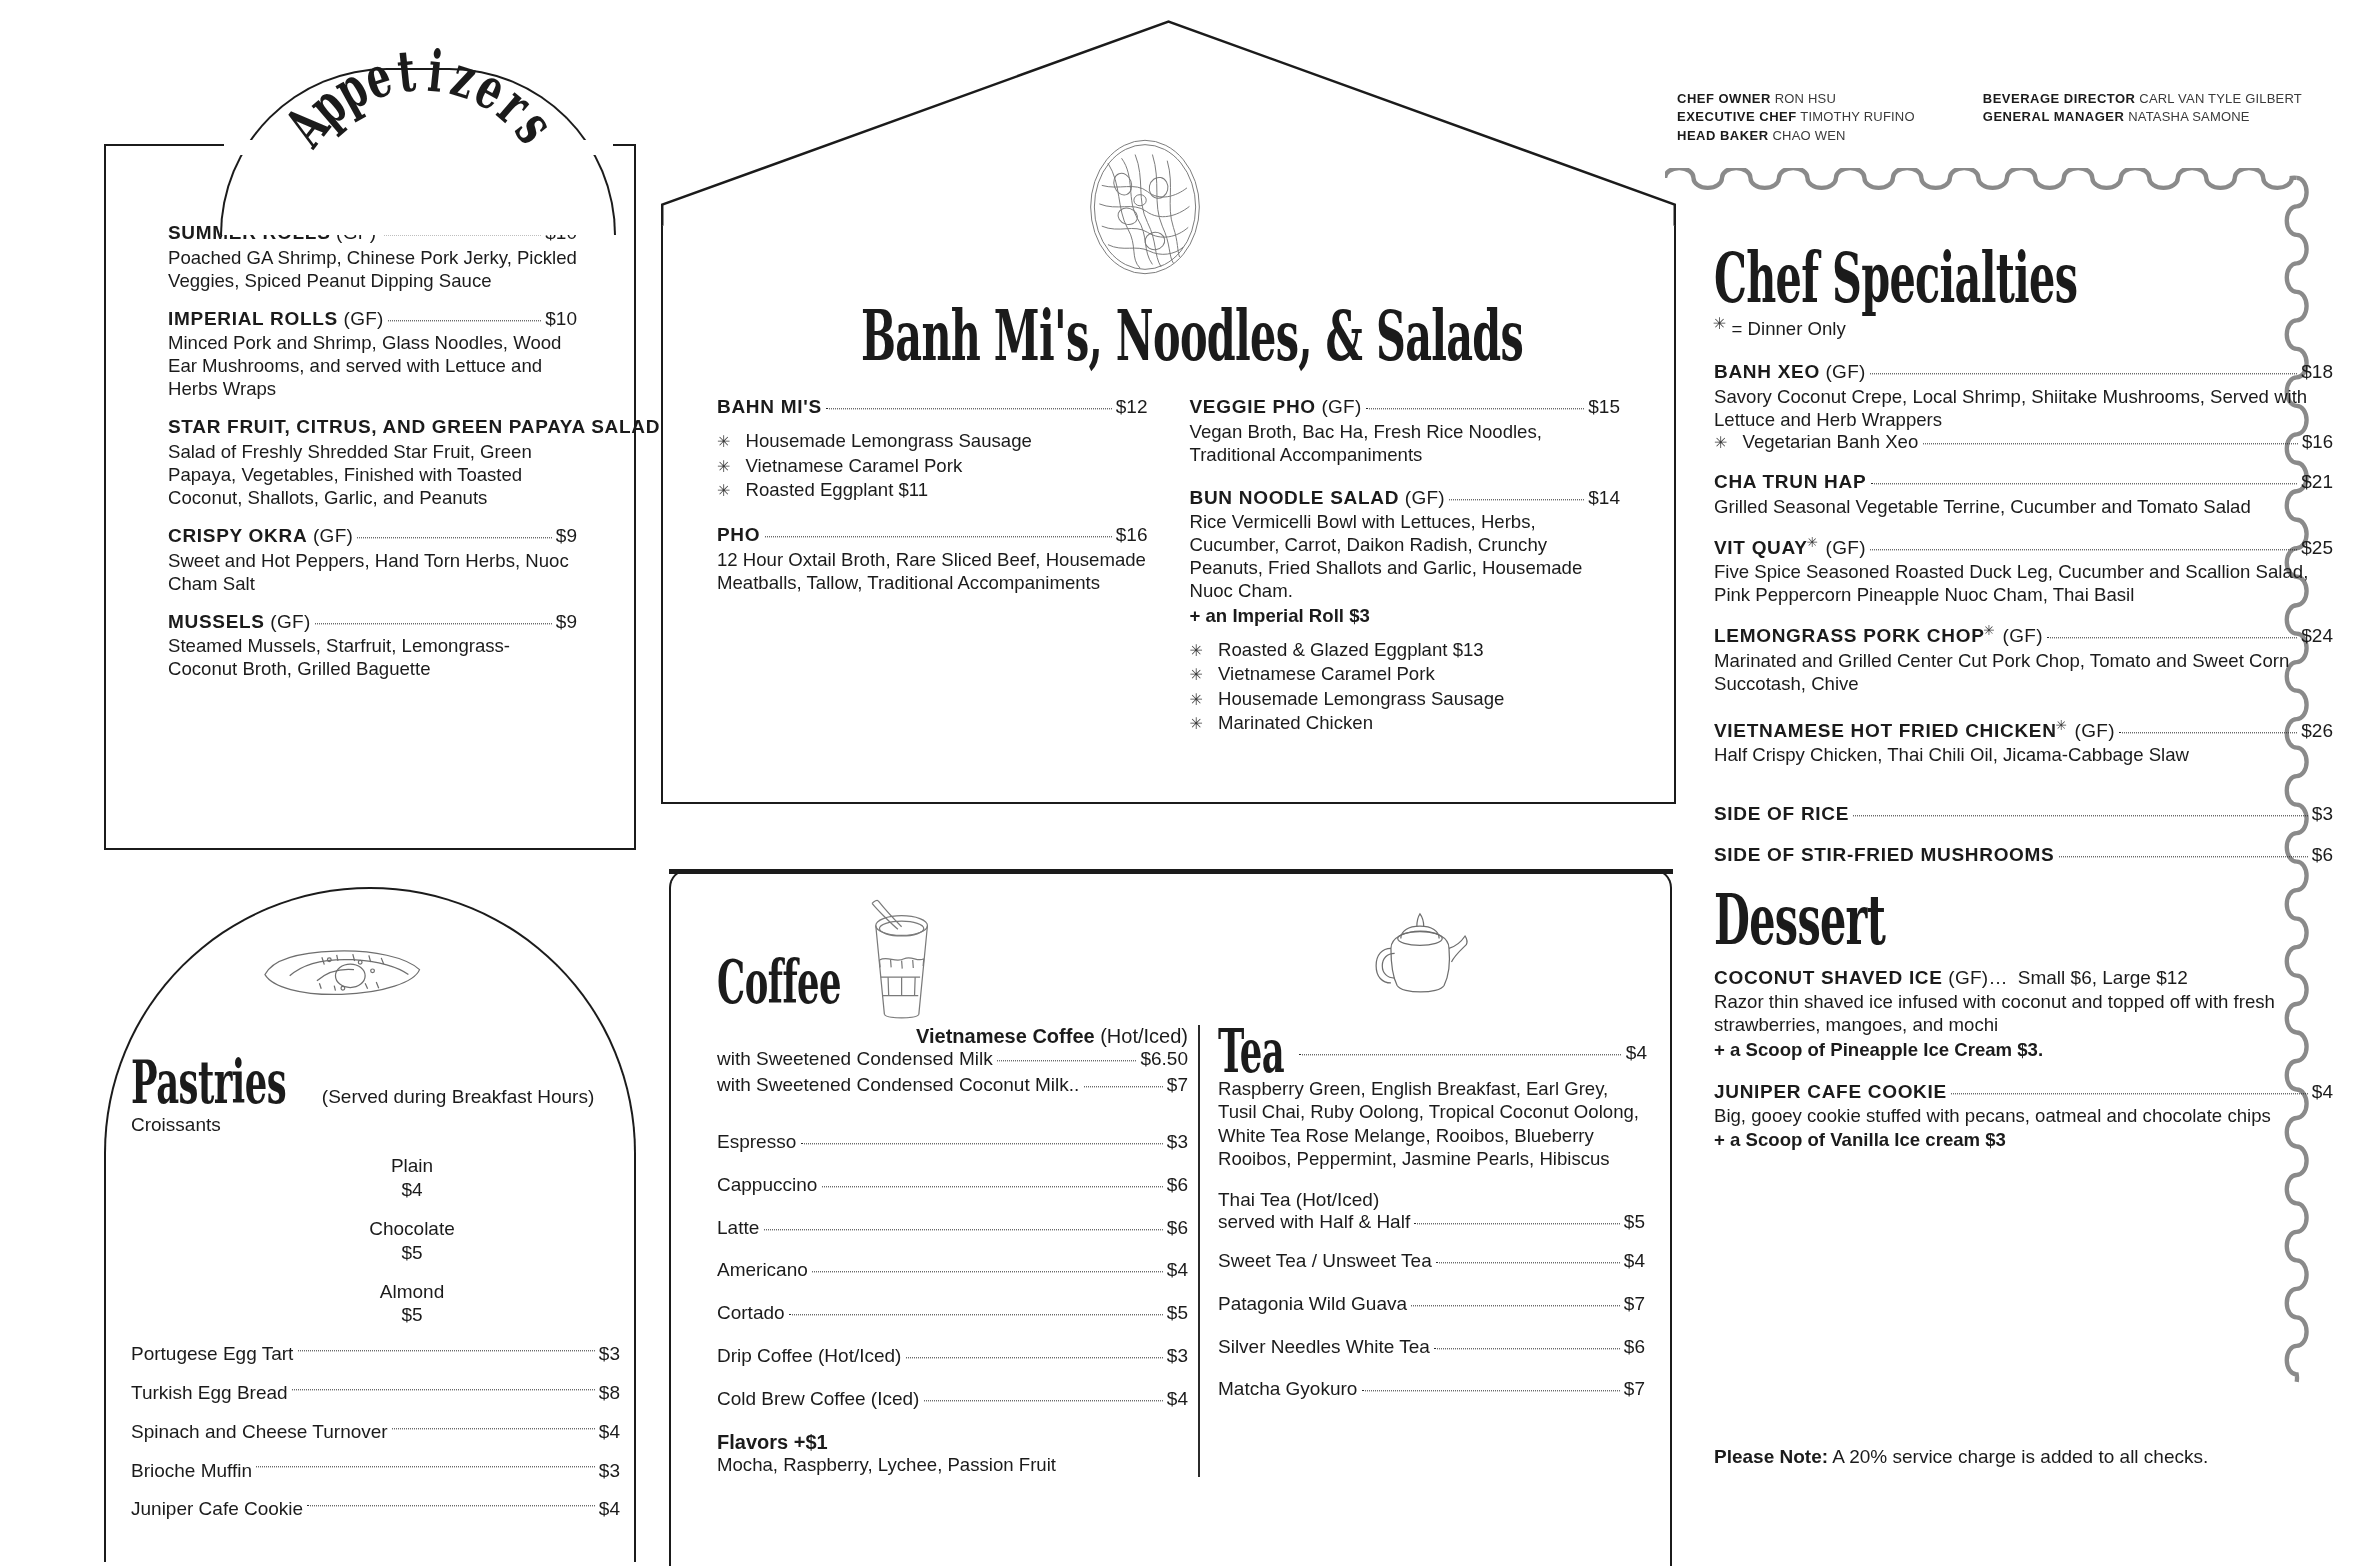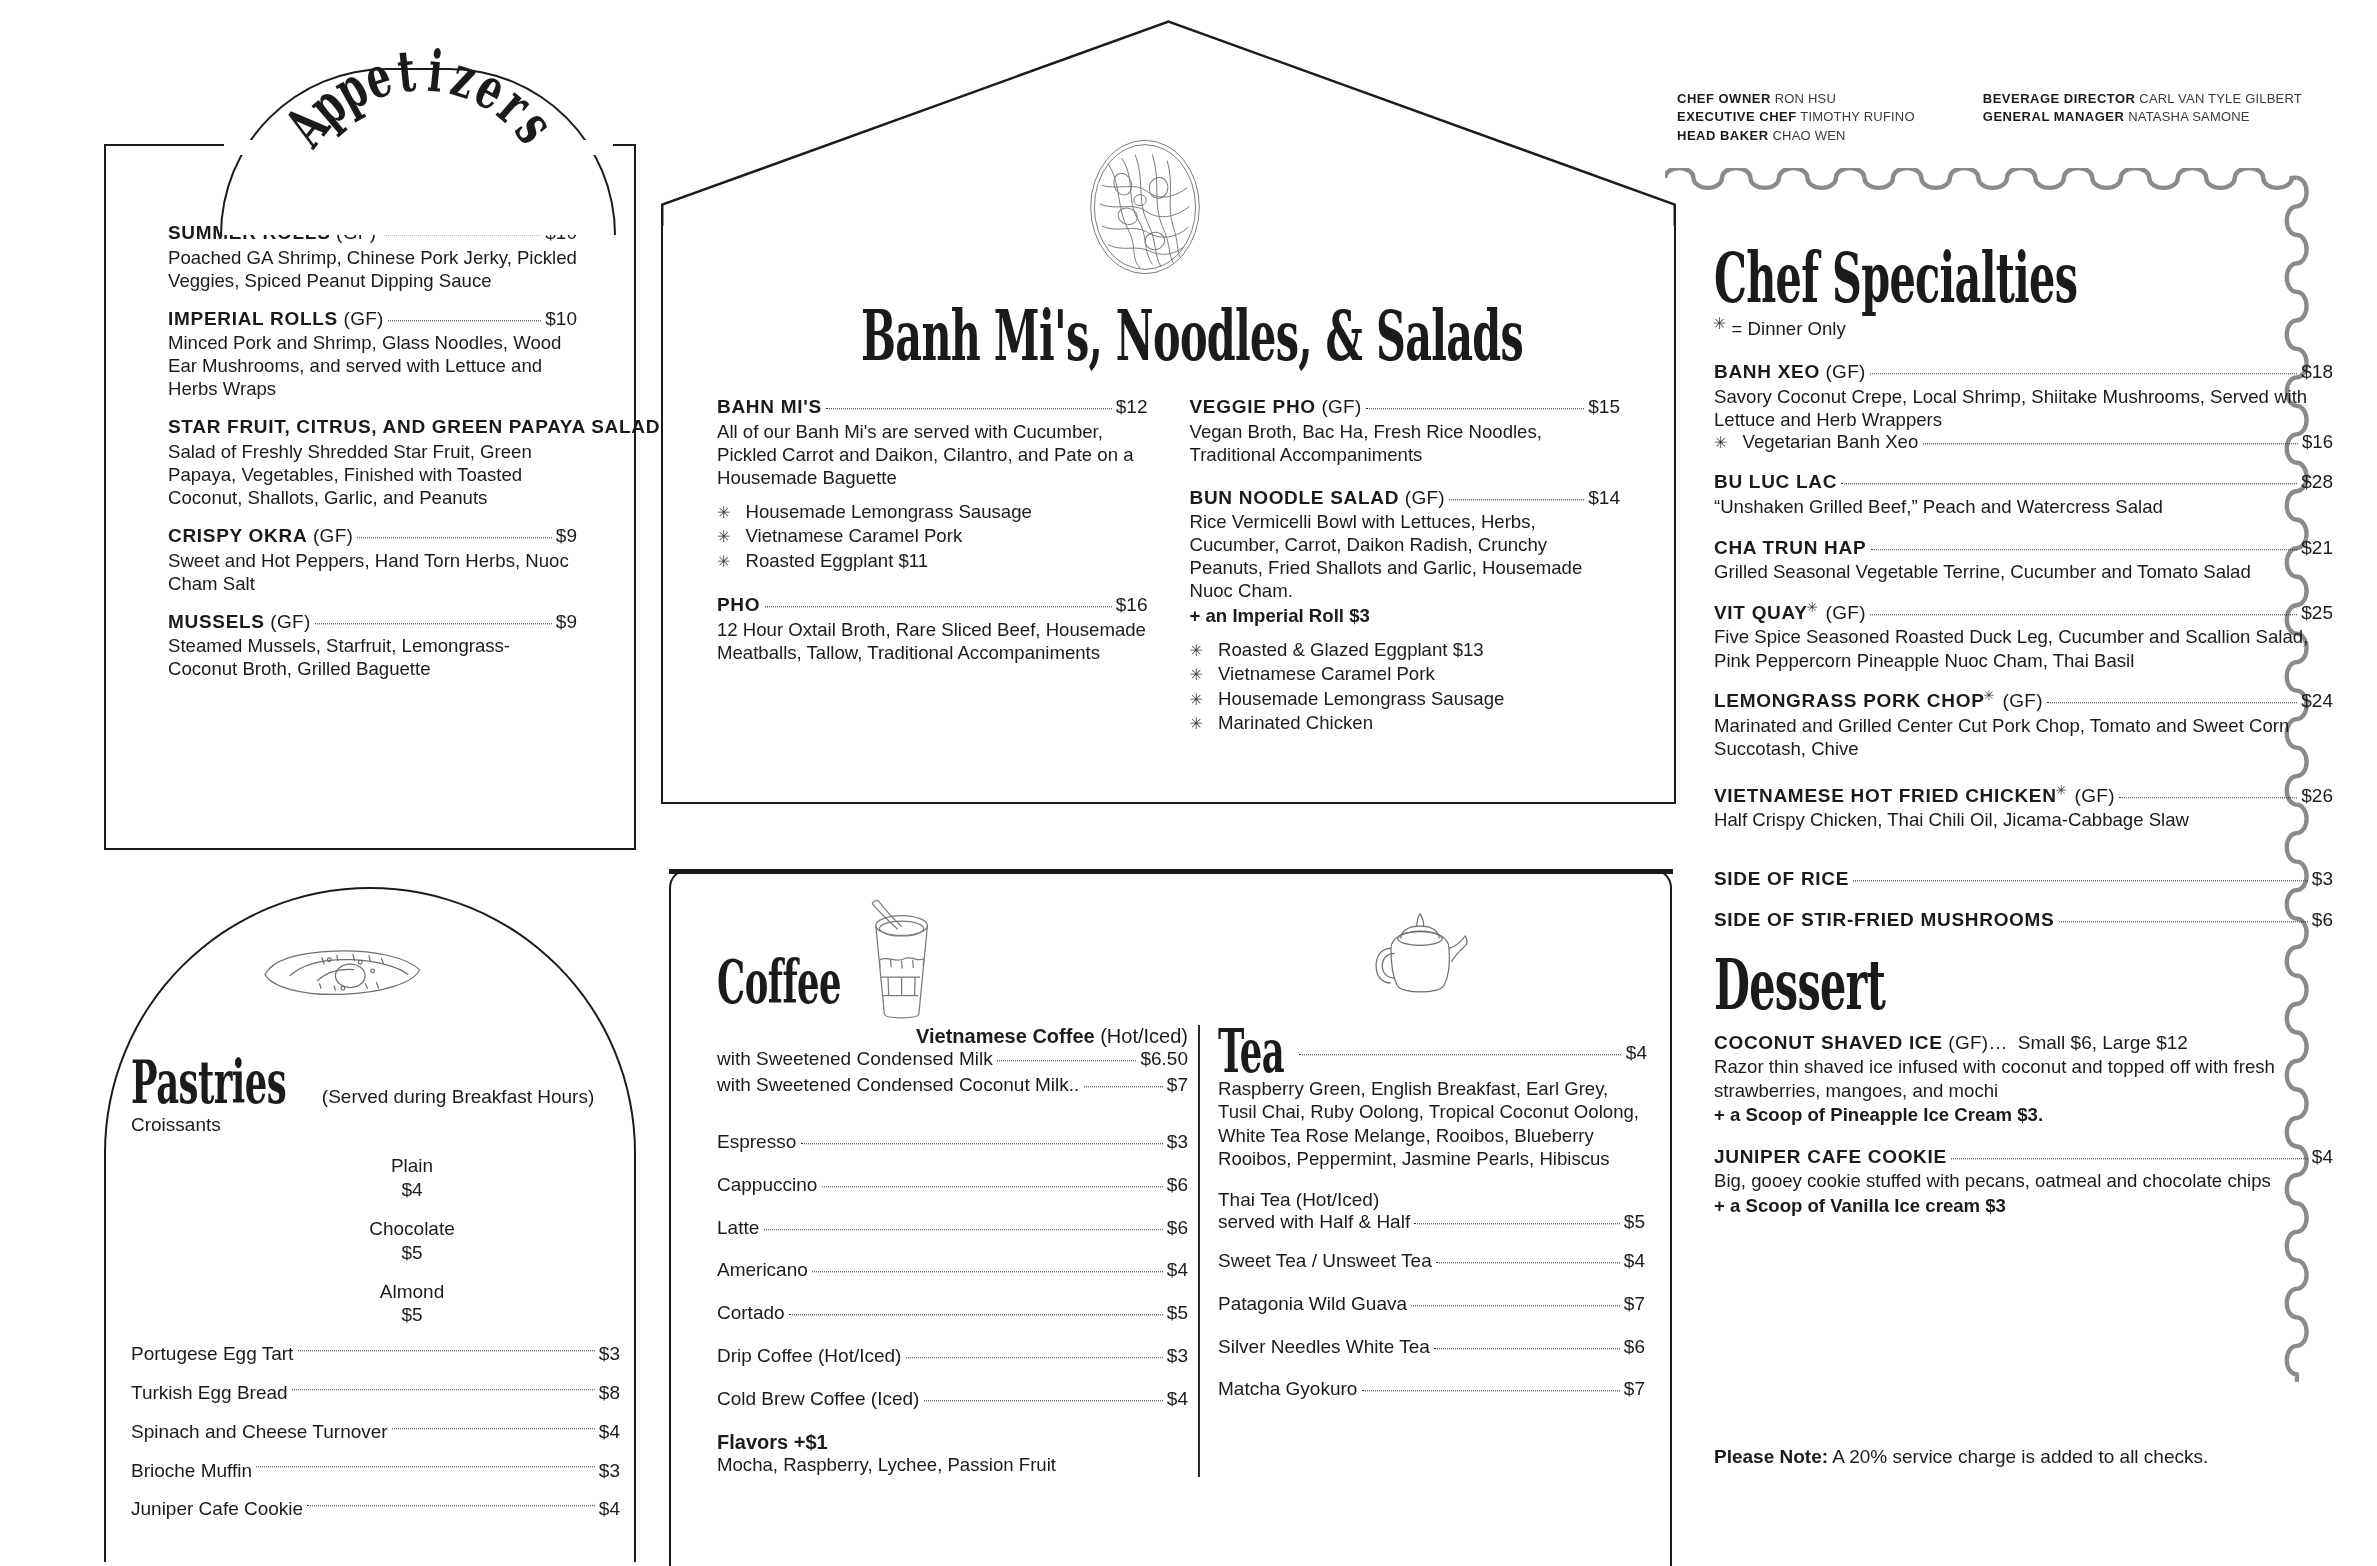--- a/index.html
+++ b/index.html
@@ -348,21 +348,20 @@
     <div class="h-big">Banh Mi's, Noodles, &amp; Salads</div>
   </div>
   <div id="banh-cols">
     <div id="banh-left">
         <div class="item" style="margin-bottom:21px;">
           <div class="row">
             <span><span class="nm">BAHN MI'S</span></span>
             <span class="dots"></span>
             <span class="pr">$12</span>
           </div>
-          <div class="desc">All of our Banh Mi's are served with Cucumber, Pickled Carrot and Daikon, Cilantro, and Pate on a Housemade Baguette</div>
           <div class="bullet-list">
             <div class="bullet-row">
               <span class="bstar"></span>
               <span>Housemade Lemongrass Sausage</span>
             </div>
             <div class="bullet-row">
               <span class="bstar"></span>
               <span>Vietnamese Caramel Pork</span>
             </div>
             <div class="bullet-row">
@@ -565,28 +564,20 @@
           <div class="desc">Savory Coconut Crepe, Local Shrimp, Shiitake Mushrooms, Served with Lettuce and Herb Wrappers</div>
           <div class="row" style="font-size:18.6px;">
             <span class="bstar" style="width:28.5px;flex:0 0 28.5px;"><span style="font-size:16px;color:#3a3a3a;">✳</span></span>
             <span>Vegetarian Banh Xeo</span>
             <span class="dots"></span>
             <span class="pr">$16</span>
           </div>
         </div>
         <div class="item" style="margin-bottom:18.6px;">
           <div class="row">
-            <span><span class="nm">BU LUC LAC</span></span>
-            <span class="dots"></span>
-            <span class="pr">$28</span>
-          </div>
-          <div class="desc">“Unshaken Grilled Beef,” Peach and Watercress Salad</div>
-        </div>
-        <div class="item" style="margin-bottom:18.6px;">
-          <div class="row">
             <span><span class="nm">CHA TRUN HAP</span></span>
             <span class="dots"></span>
             <span class="pr">$21</span>
           </div>
           <div class="desc">Grilled Seasonal Vegetable Terrine, Cucumber and Tomato Salad</div>
         </div>
         <div class="item" style="margin-bottom:18.6px;">
           <div class="row">
             <span><span class="nm">VIT QUAY</span><span class="star sm"></span><span class="gf">(GF)</span></span>
             <span class="dots"></span>

